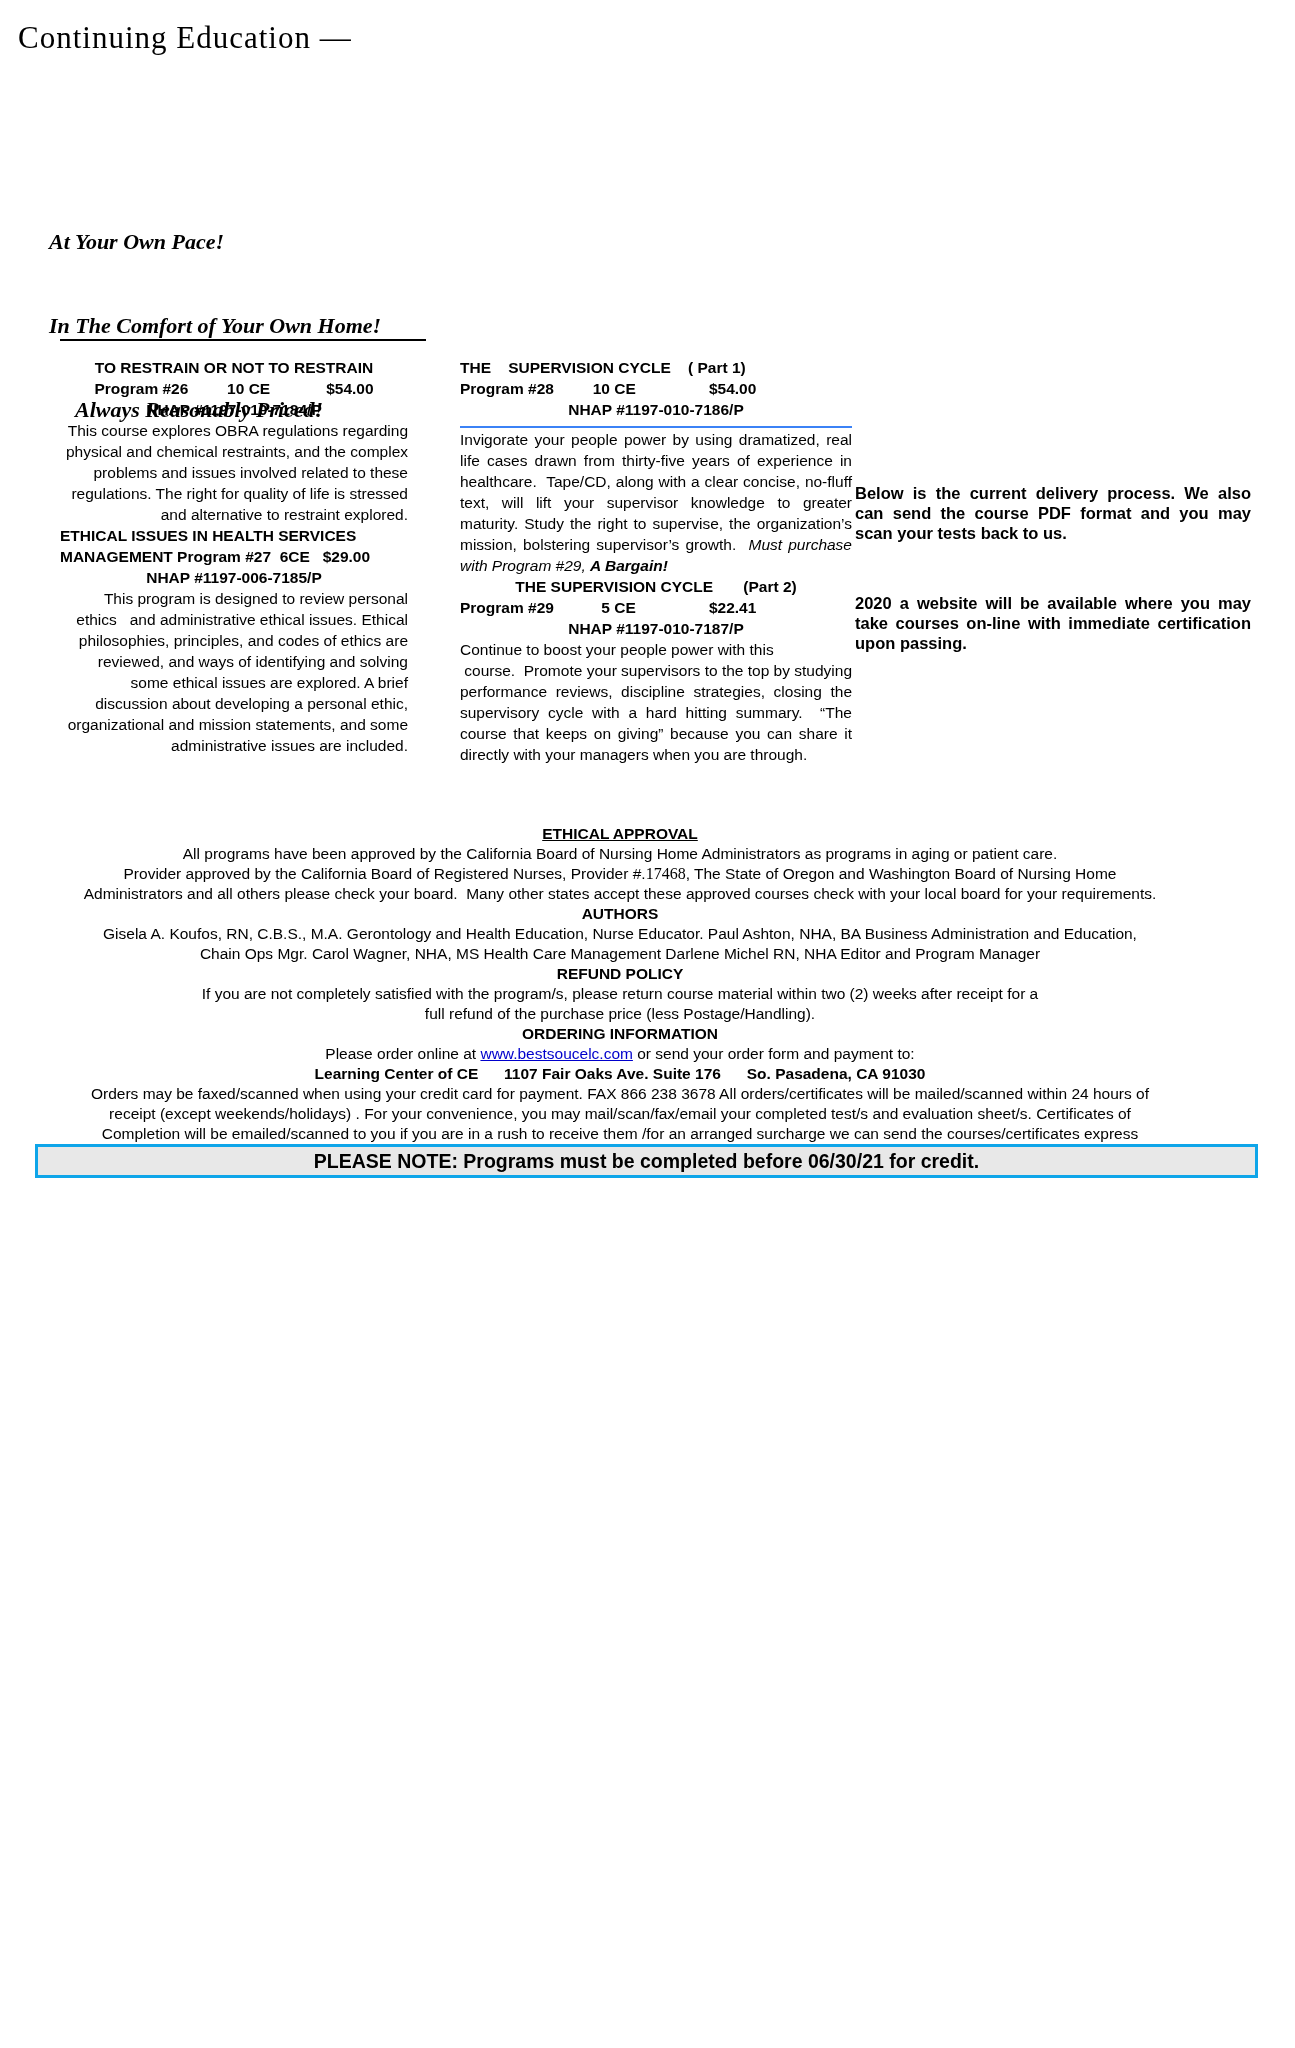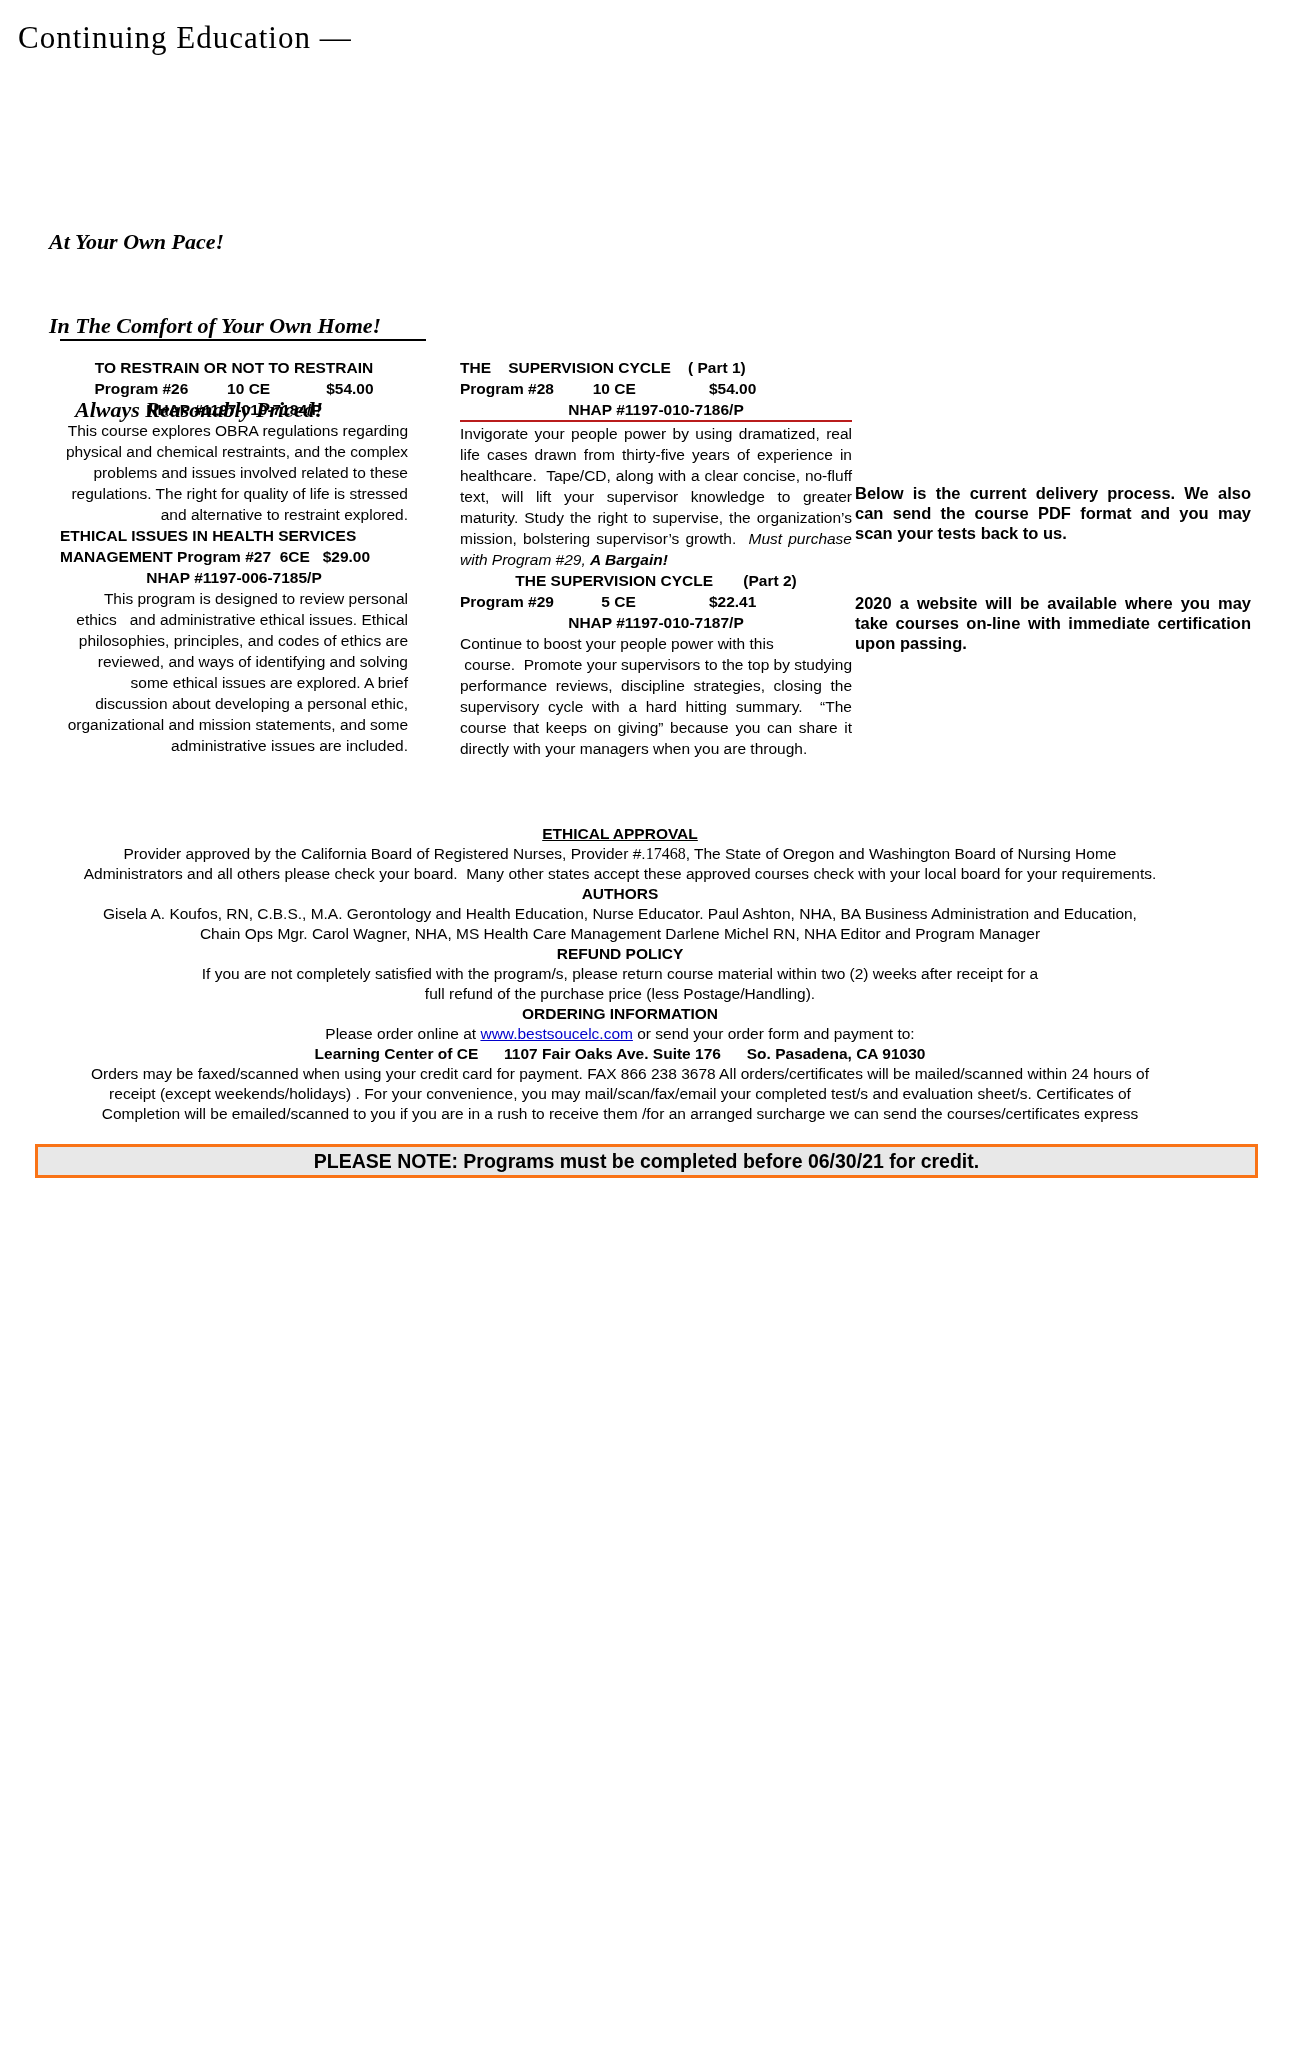--- a/index.html
+++ b/index.html
@@ -32,38 +32,38 @@
   }
   .col{position:absolute;font-size:15.5px;line-height:21px;}
   .col-left{left:60px;top:357px;width:348px;}
   .col-mid{left:460px;top:357px;width:392px;}
   .col-right{left:855px;top:483px;width:396px;font-weight:bold;font-size:16.5px;line-height:20px;text-align:justify;}
   .col-right .para2{margin-top:50px;}
   .ph{font-weight:bold;white-space:pre;}
   .ph.center{text-align:center;}
   .body-text{white-space:pre-wrap;text-align:right;}
   .col-mid .body-text{text-align:justify;}
-  .mid-head-rule{border-bottom:2px solid #b91c1c;padding-bottom:0;margin-bottom:1px;}
+  .mid-head-rule{border-bottom:2px solid #3b82f6;padding-bottom:6px;margin-bottom:1px;}
   .it{font-style:italic;}
   .bold-it{font-style:italic;font-weight:bold;}
   
   .approval{
     position:absolute;left:0;top:824px;width:1240px;
     text-align:center;font-size:15.5px;line-height:20px;
   }
   .approval .line{white-space:pre;}
   .hd{font-weight:bold;}
   .hd-underline{font-weight:bold;text-decoration:underline;}
   .link{color:#0000cc;text-decoration:underline;cursor:pointer;}
   .u{}
   .serif-num{font-family:"Liberation Serif","DejaVu Serif",serif;font-size:16px;}
   
   .notice-box{
     position:absolute;left:35px;top:1144px;width:1217px;
-    background:#e8e8e8;border:3px solid #f97316;
+    background:#e8e8e8;border:3px solid #0ea5e9;
     text-align:center;font-weight:bold;font-size:19.5px;line-height:28px;
   }
 </style>
 </head>
 <body>
 
 <div class="page">
 
   <div class="doc-title">Continuing Education —</div>
 
@@ -101,20 +101,21 @@
  course.  Promote your supervisors to the top by studying performance reviews, discipline strategies, closing the supervisory cycle with a hard hitting summary.  “The course that keeps on giving” because you can share it directly with your managers when you are through.</div>
   </div>
 
   <div class="col col-right">
     <div class="para1">Below is the current delivery process. We also can send the course PDF format and you may scan your tests back to us.</div>
     <div class="para2">2020 a website will be available where you may take courses on-line with immediate certification upon passing.</div>
   </div>
 
   <div class="approval">
     <div class="line hd-underline">ETHICAL APPROVAL</div>
+    <div class="line">All programs have been approved by the California Board of Nursing Home Administrators as programs in aging or patient care.</div>
     <div class="line"><span>Provider approved by the California Board of Registered Nurses, Provider #.</span><span class="serif-num">17468</span><span>, The State of Oregon and Washington Board of Nursing Home</span></div>
     <div class="line">Administrators and all others please check your board.  Many other states accept these approved courses check with your local board for your requirements.</div>
     <div class="line hd">AUTHORS</div>
     <div class="line">Gisela A. Koufos, RN, C.B.S., M.A. Gerontology and Health Education, Nurse Educator. Paul Ashton, NHA, BA Business Administration and Education,</div>
     <div class="line">Chain Ops Mgr. Carol Wagner, NHA, MS Health Care Management Darlene Michel RN, NHA Editor and Program Manager</div>
     <div class="line hd">REFUND POLICY</div>
     <div class="line">If you are not completely satisfied with the program/s, please return course material within two (2) weeks after receipt for a</div>
     <div class="line">full refund of the purchase price (less Postage/Handling).</div>
     <div class="line hd">ORDERING INFORMATION</div>
     <div class="line"><span>Please order online at </span><a class="link">www.bestsoucelc.com</a><span> or send your order form and payment to:</span></div>

